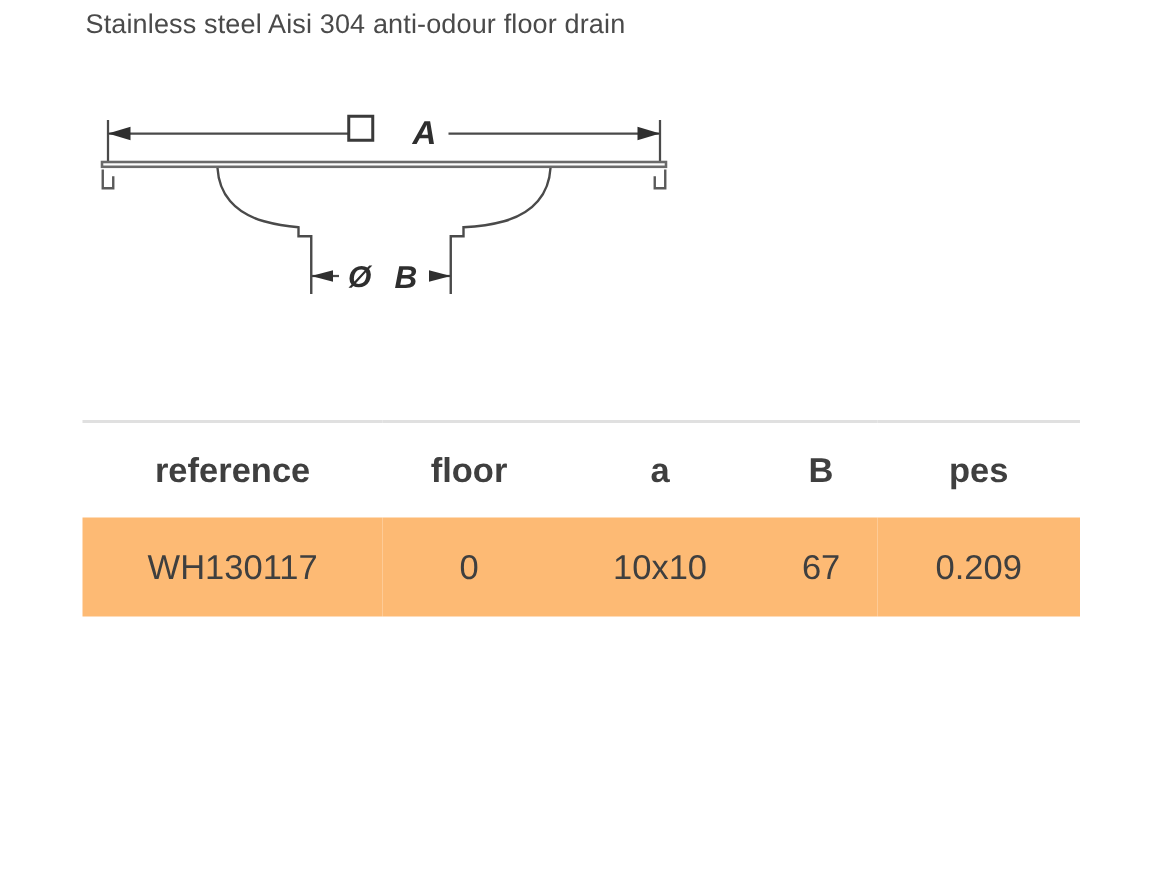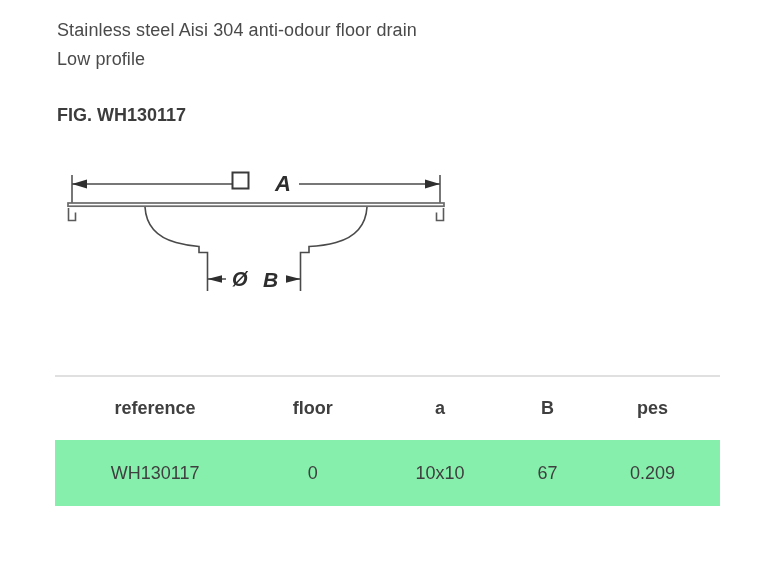--- a/index.html
+++ b/index.html
@@ -2,21 +2,21 @@
 <html><head>
 <meta charset="utf-8">
 <style>
   * { margin: 0; padding: 0; box-sizing: border-box; }
   html, body {
     width: 783px; height: 579px;
     background: #ffffff;
     font-family: "Liberation Sans", "DejaVu Sans", sans-serif;
     overflow: hidden;
   }
-  .content { padding: 16px 0 0 57px; }
+  .content { padding: 2px 0 0 57px; }
 
   .intro-line {
     font-size: 18px;
     line-height: 29px;
     color: #4a4a4a;
     letter-spacing: 0.1px;
   }
 
   .fig-title {
     margin-top: 30px;
@@ -36,49 +36,47 @@
     margin-top: 76px;
     margin-left: -2px;
     width: 665px;
     border-collapse: collapse;
     border-top: 2px solid #e0e0e0;
     table-layout: fixed;
   }
   .spec-table th, .spec-table td {
     text-align: center;
     vertical-align: middle;
-    font-size: 18px;
+    font-size: 23px;
     color: #3f3f3f;
   }
   .spec-table th {
     height: 64px;
     font-weight: 600;
   }
   .spec-table td {
     height: 66px;
     font-weight: 400;
   }
-  .spec-table tbody tr { background: #86efac; }
+  .spec-table tbody tr { background: #fdba74; }
   .col-reference { width: 30.1%; }
   .col-mida      { width: 17.3%; }
   .col-a         { width: 21.0%; }
   .col-b         { width: 11.3%; }
   .col-pes       { width: 20.3%; }
 </style>
 </head>
 <body>
 
 <div class="content">
 
   <div>
     <div class="intro-line">Stainless steel Aisi 304 anti-odour floor drain</div>
-    <div class="intro-line">Low profile</div>
   </div>
 
-  <div class="fig-title">FIG. WH130117</div>
 
   <svg class="diagram" width="390" height="135" viewBox="0 0 390 135">
 
     <line x1="12" y1="11" x2="12" y2="41" stroke="#4a4a4a" stroke-width="1.5"></line>
     <line x1="380" y1="11" x2="380" y2="41" stroke="#4a4a4a" stroke-width="1.5"></line>
 
     <line x1="12" y1="20" x2="172" y2="20" stroke="#4a4a4a" stroke-width="1.5"></line>
     <line x1="239" y1="20" x2="380" y2="20" stroke="#4a4a4a" stroke-width="1.5"></line>
     <polygon points="12,20 27,15.5 27,24.5" fill="#2f2f2f"></polygon>
     <polygon points="380,20 365,15.5 365,24.5" fill="#2f2f2f"></polygon>

